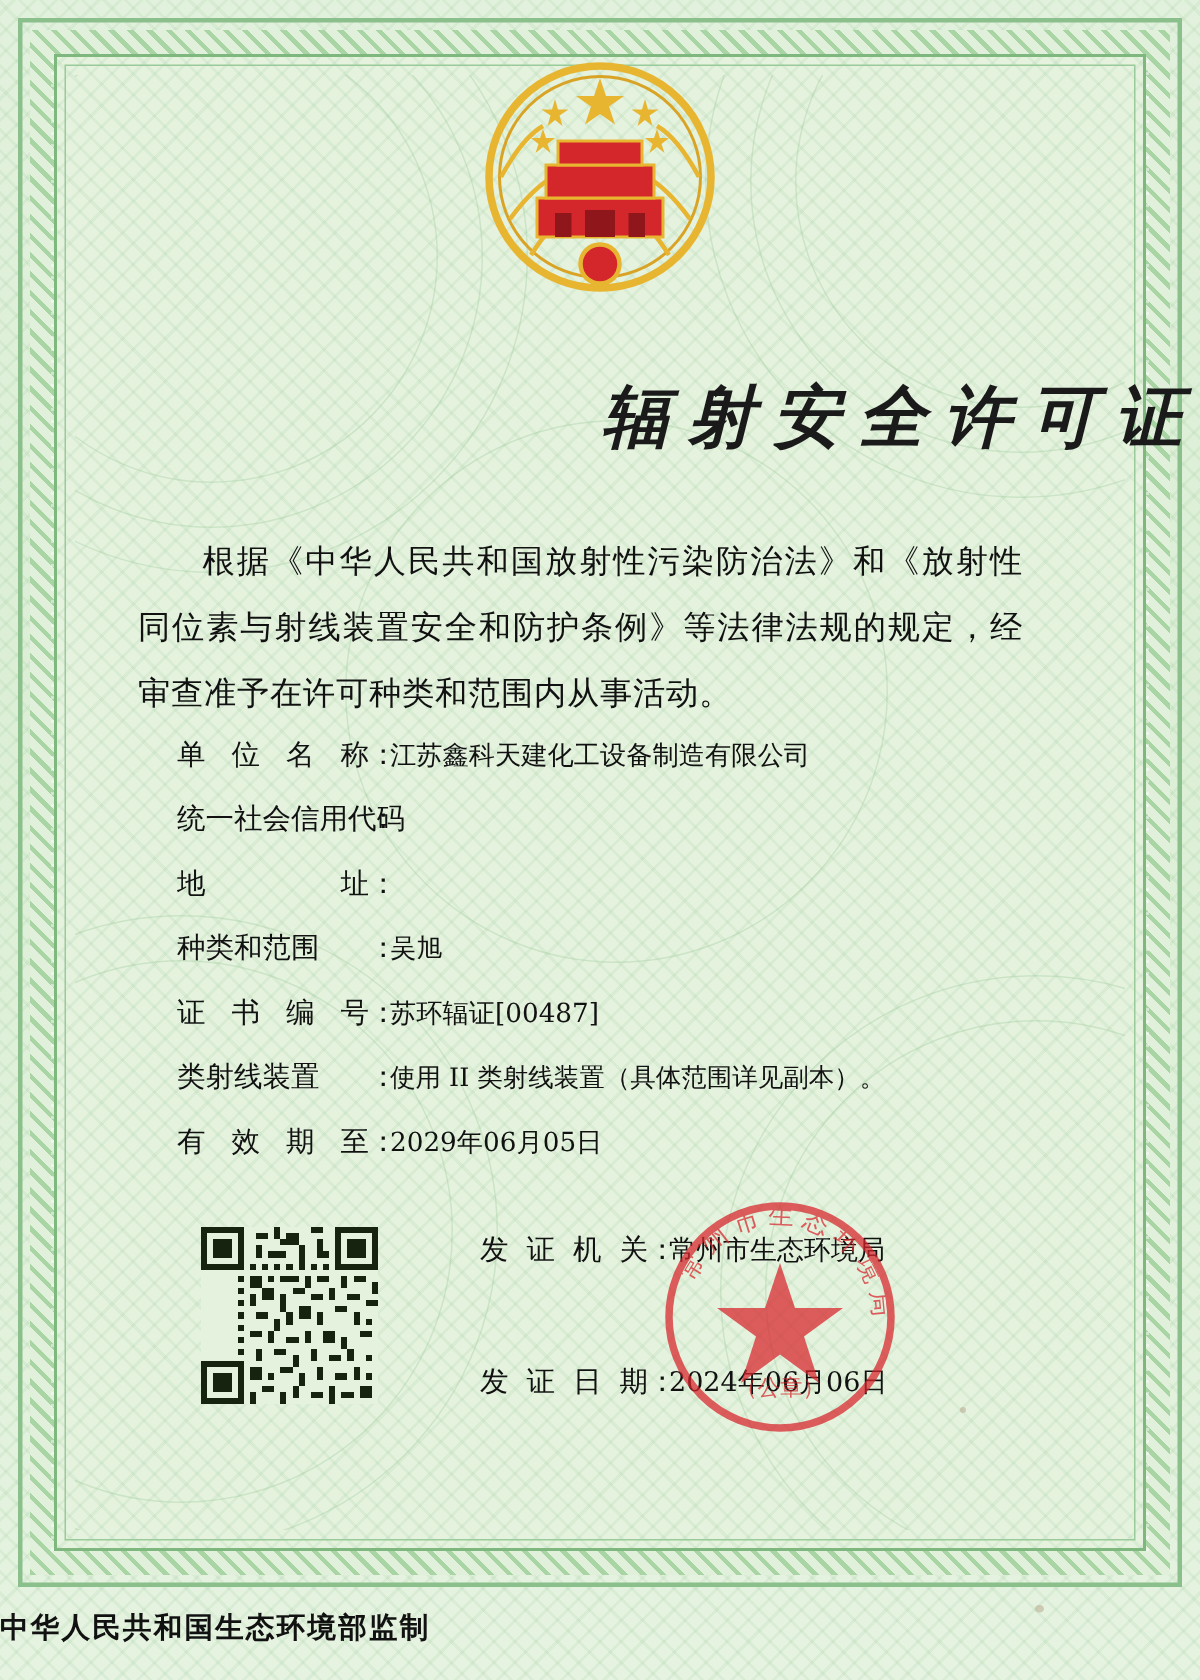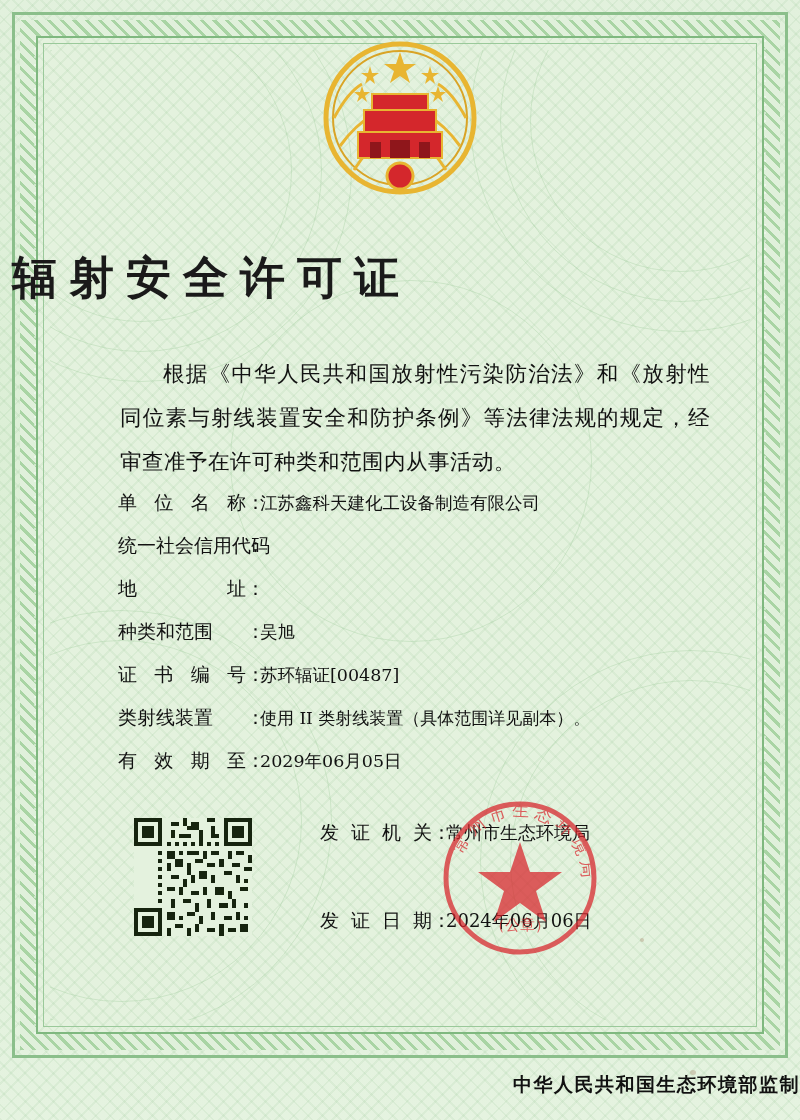--- a/index.html
+++ b/index.html
@@ -89,34 +89,35 @@
     width: 160px;
     height: 160px;
   }
 
   
   .title {
     position: absolute;
     top: 248px;
     left: 0;
     width: 100%;
-    text-align: left;
+    text-align: right;
     font-family: "DejaVu Serif", serif;
     font-weight: bold;
     font-size: 45px;
     letter-spacing: 12px;
     color: #1a1a1a;
     text-indent: 12px;
+    font-style: italic;
   }
 
   
   .preamble {
     position: absolute;
     top: 352px;
-    left: 120px;
+    left: 92px;
     width: 590px;
     font-family: Liberation Sans, sans-serif;
     font-size: 21.5px;
     line-height: 44px;
     color: #111;
     text-align: justify;
     text-indent: 43px;
     letter-spacing: 0.5px;
   }
 
@@ -202,21 +203,21 @@
     opacity: 0.72;
     pointer-events: none;
   }
 
   
   .footer {
     position: absolute;
     left: 0;
     bottom: 22px;
     width: 100%;
-    text-align: right;
+    text-align: left;
     font-family: "DejaVu Serif", serif;
     font-weight: bold;
     font-size: 19px;
     letter-spacing: 1.5px;
     color: #111;
   }
 
   .speck {
     position: absolute;
     background: #b9a98f;

